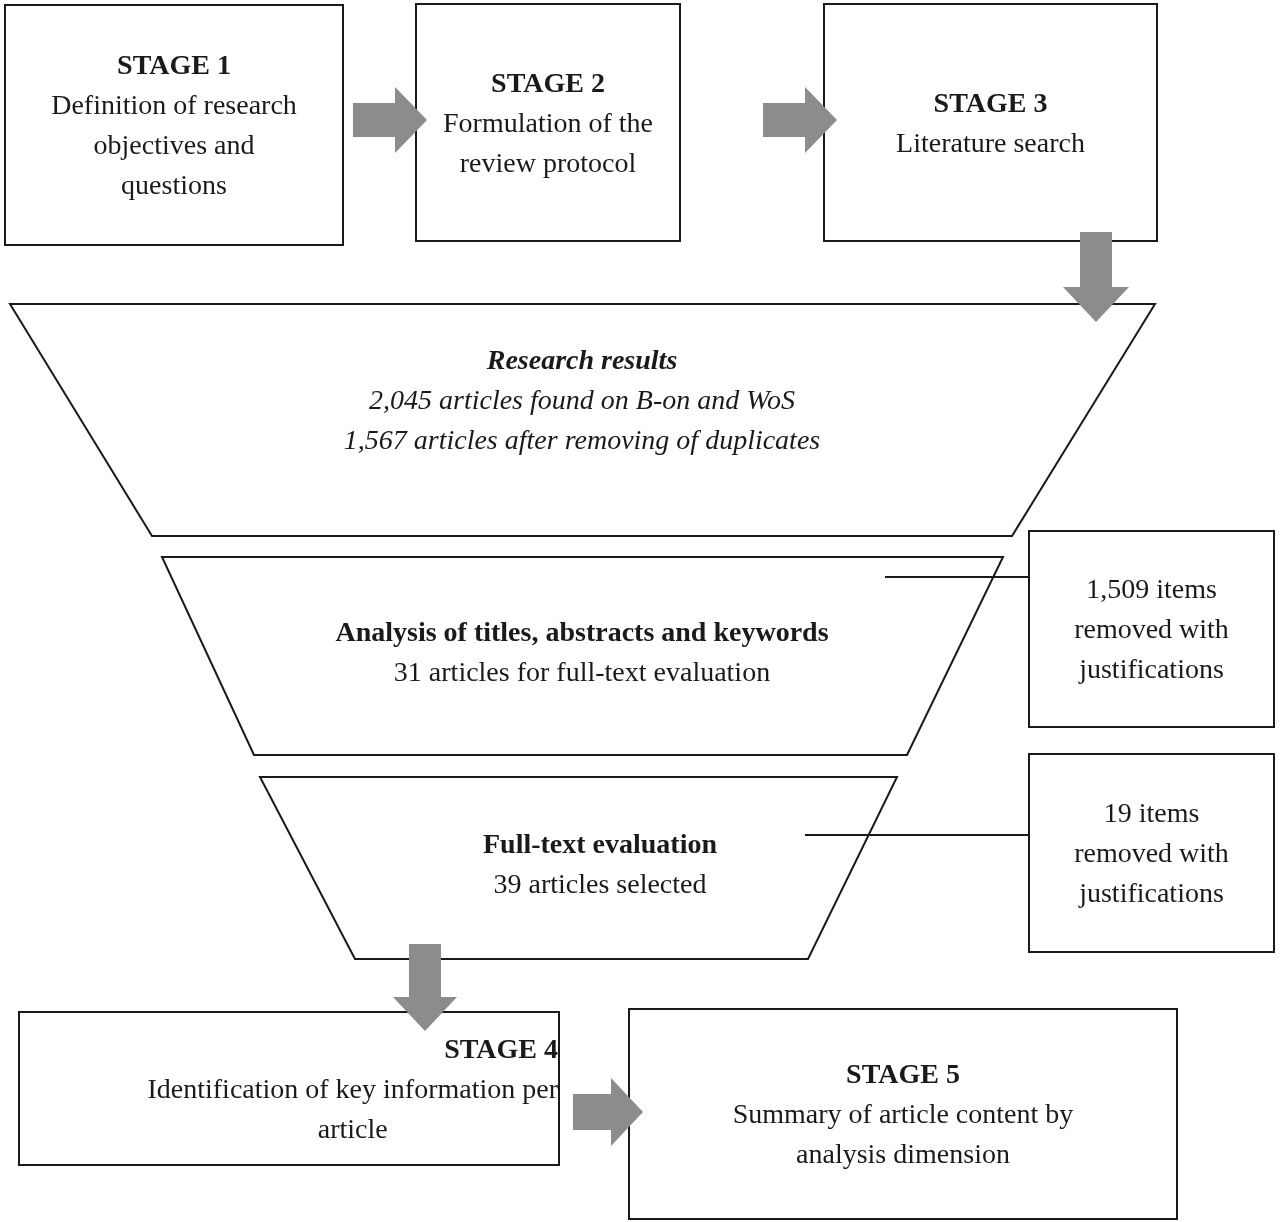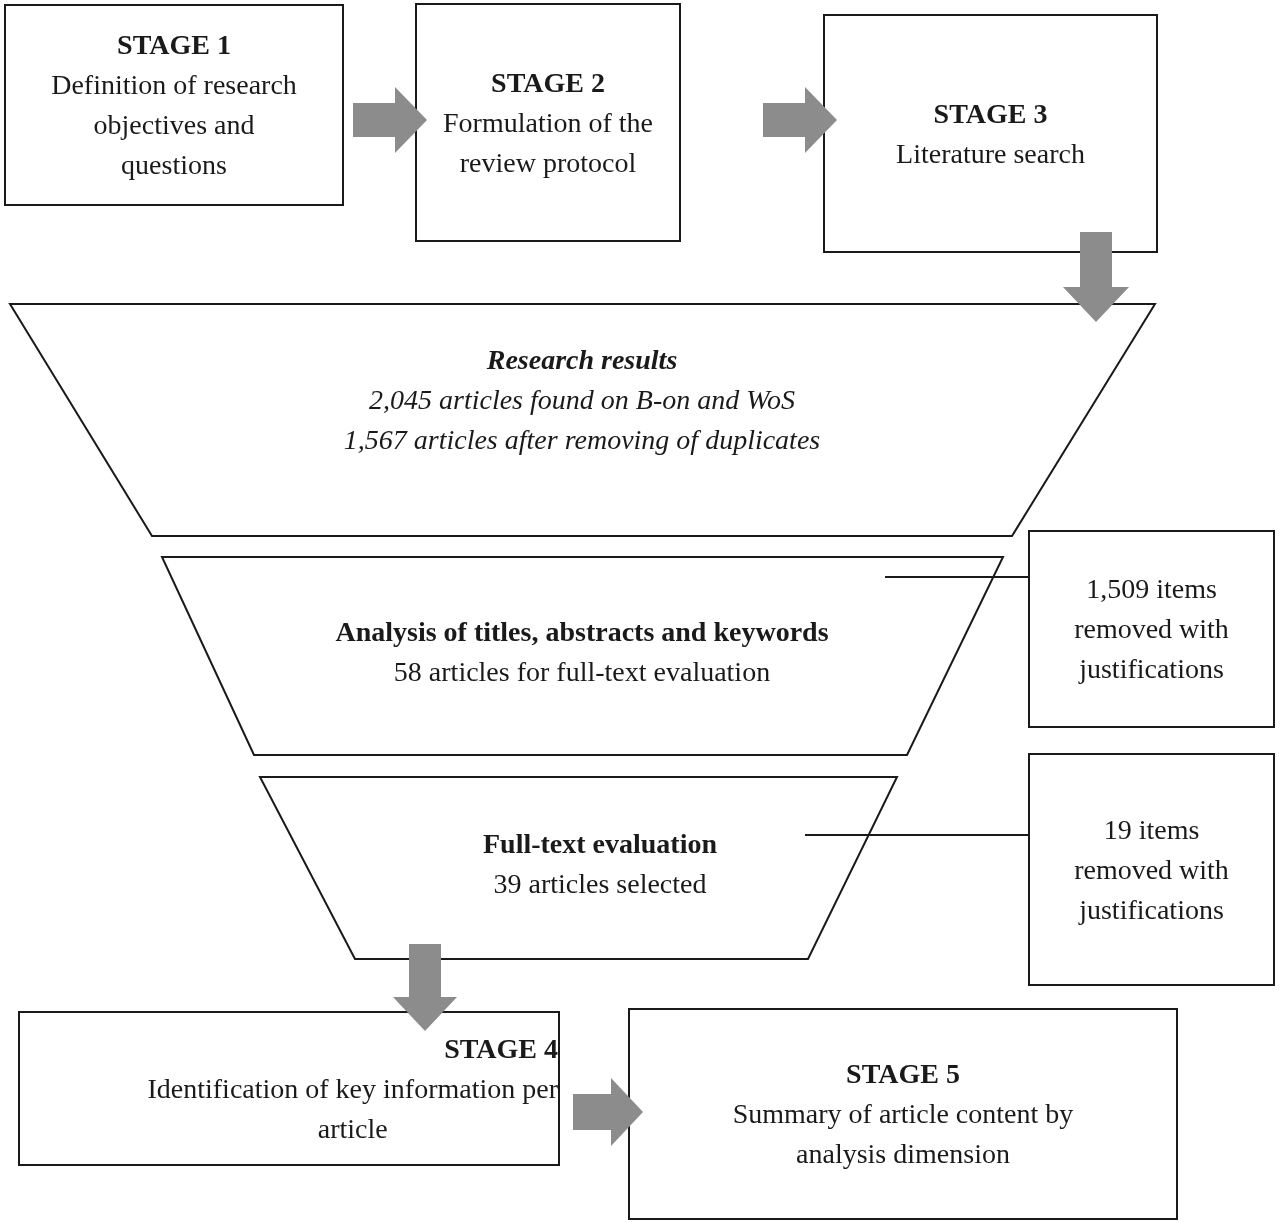--- a/index.html
+++ b/index.html
@@ -45,28 +45,28 @@
     font-size: 28px;
     line-height: 40px;
     white-space: pre-line;
   }
   .body-text {
     font-size: 28px;
     line-height: 40px;
     white-space: pre-line;
   }
   
-  #stage1 { left: 4px;   top: 4px;    width: 340px; height: 202px; }
+  #stage1 { left: 4px;   top: 4px;    width: 340px; height: 242px; }
   #stage2 { left: 415px; top: 3px;    width: 266px; height: 239px; }
-  #stage3 { left: 823px; top: 14px;    width: 335px; height: 239px; }
+  #stage3 { left: 823px; top: 3px;    width: 335px; height: 239px; }
   #stage4 { left: 18px;  top: 1011px; width: 542px; height: 155px; align-items: flex-end; }
   #stage5 { left: 628px; top: 1008px; width: 550px; height: 212px; }
   
   #note1  { left: 1028px; top: 515px; width: 247px; height: 198px; margin-top: 15px; }
-  #note2  { left: 1028px; top: 753px; width: 247px; height: 233px; }
+  #note2  { left: 1028px; top: 753px; width: 247px; height: 200px; }
   
   #funnel-text-1 { left: 232px; top: 340px; width: 700px; font-style: italic; }
   #funnel-text-2 { left: 232px; top: 612px; width: 700px; }
   #funnel-text-3 { left: 300px; top: 824px; width: 600px; }
 </style>
 </head>
 <body>
 
 <div class="page">
 
@@ -129,21 +129,21 @@
   </svg>
 
   <div class="funnel-text" id="funnel-text-1">
     <div class="title">Research results</div>
     <div class="body-text">2,045 articles found on B-on and WoS
 1,567 articles after removing of duplicates</div>
   </div>
 
   <div class="funnel-text" id="funnel-text-2">
     <div class="title">Analysis of titles, abstracts and keywords</div>
-    <div class="body-text">58 articles for full-text evaluation</div>
+    <div class="body-text">31 articles for full-text evaluation</div>
   </div>
 
   <div class="funnel-text" id="funnel-text-3">
     <div class="title">Full-text evaluation</div>
     <div class="body-text">39 articles selected</div>
   </div>
 
 </div>
 
 </body></html>

